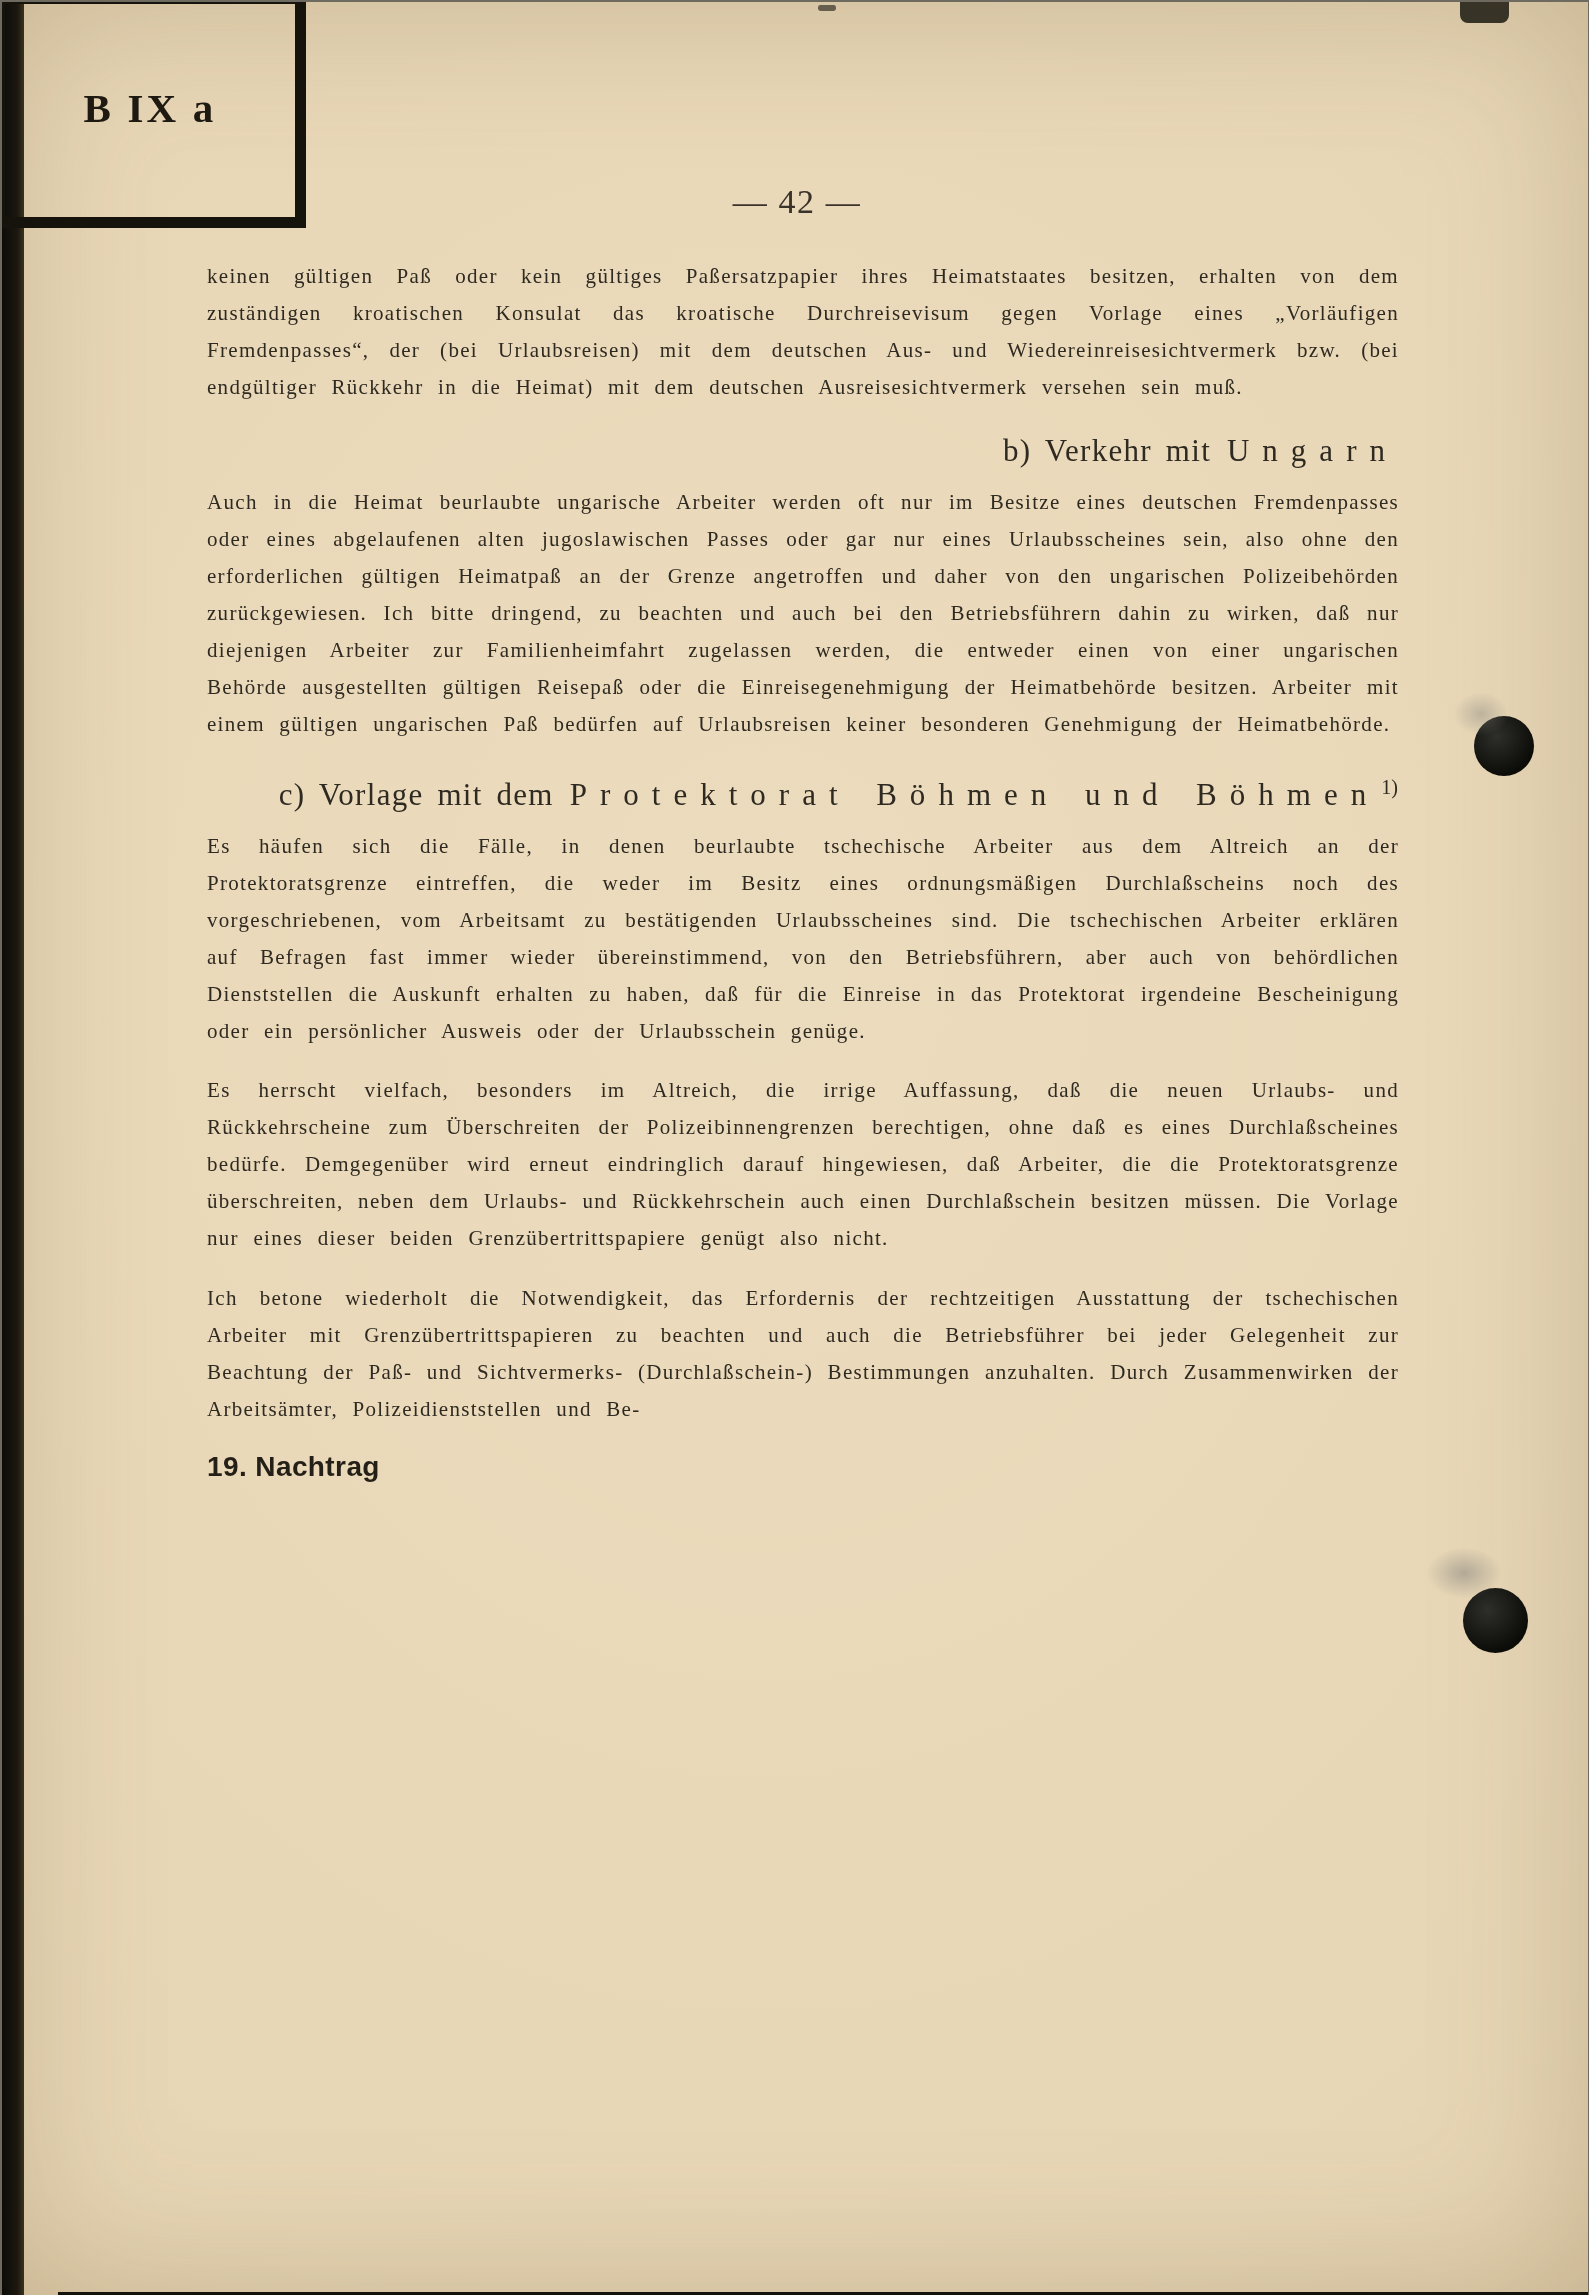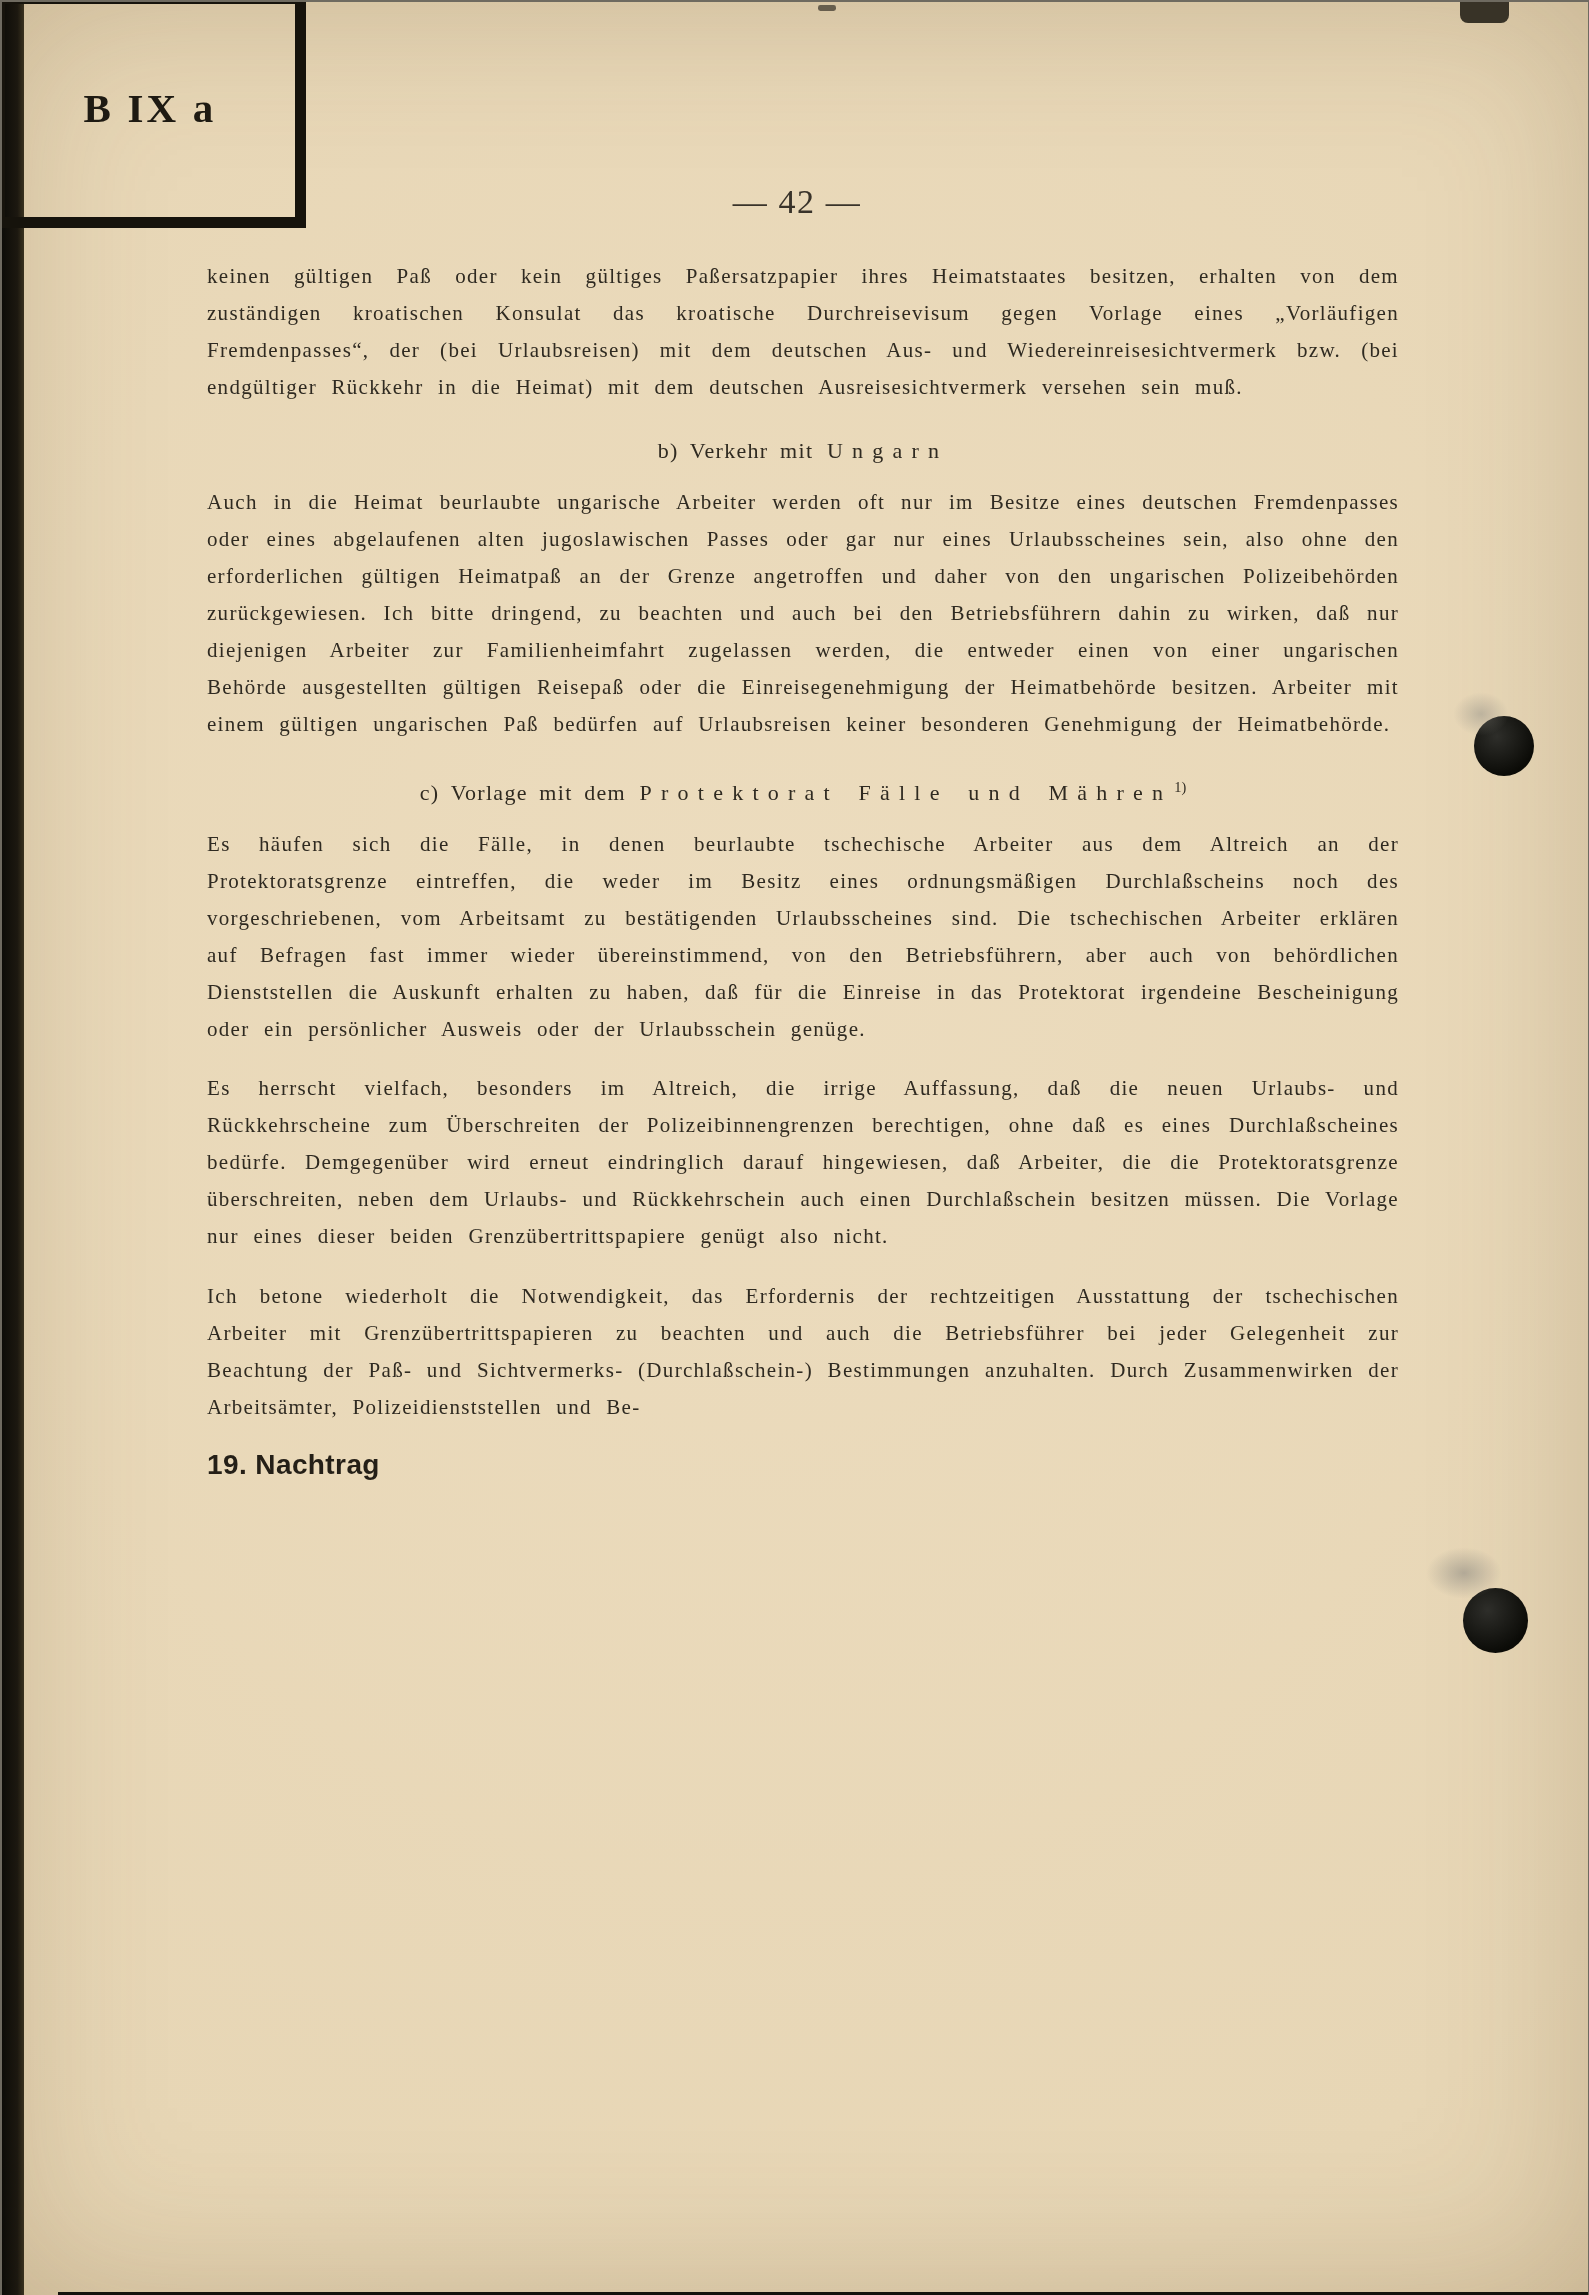--- a/index.html
+++ b/index.html
@@ -56,24 +56,24 @@
     position:absolute; left:203px; top:254px; width:1196px;
   }
   .para {
     font-size:21px; line-height:37px;
     text-align:justify; text-justify:inter-word;
     letter-spacing:1.3px; word-spacing:8px;
     margin-bottom:20.7px;
     hyphens:auto; -webkit-hyphens:auto;
   }
   .heading {
-    font-size:22px; line-height:37px;
+    font-size:31px; line-height:37px;
     letter-spacing:1.3px; word-spacing:4.8px;
     margin:24px 0 12.7px 0;
-    text-align:center;
+    text-align:right;
   }
   .sperr { letter-spacing:0.42em; }
   .fn-marker {
     font-size:0.65em; vertical-align:super; letter-spacing:0;
   }
 
   .footnote {
     margin-top:38px; font-size:25px; letter-spacing:1px; color:#332e25;
   }
   .supplement {
@@ -116,21 +116,21 @@
   <div class="page-number">— 42 —</div>
 
   <main class="body-block">
 
     <p class="para">keinen gültigen Paß oder kein gültiges Paßersatzpapier ihres Heimatstaates besitzen, erhalten von dem zuständigen kroatischen Konsulat das kroatische Durchreisevisum gegen Vorlage eines „Vorläufigen Fremdenpasses“, der (bei Urlaubsreisen) mit dem deutschen Aus- und Wiedereinreisesichtvermerk bzw. (bei endgültiger Rückkehr in die Heimat) mit dem deutschen Ausreisesichtvermerk versehen sein muß.</p>
 
     <p class="heading"><span>b) Verkehr mit </span><span class="sperr">Ungarn</span></p>
 
     <p class="para">Auch in die Heimat beurlaubte ungarische Arbeiter werden oft nur im Besitze eines deutschen Fremdenpasses oder eines abgelaufenen alten jugoslawischen Passes oder gar nur eines Urlaubsscheines sein, also ohne den erforderlichen gültigen Heimatpaß an der Grenze angetroffen und daher von den ungarischen Polizeibehörden zurückgewiesen. Ich bitte dringend, zu beachten und auch bei den Betriebsführern dahin zu wirken, daß nur diejenigen Arbeiter zur Familienheimfahrt zugelassen werden, die entweder einen von einer ungarischen Behörde ausgestellten gültigen Reisepaß oder die Einreisegenehmigung der Heimatbehörde besitzen. Arbeiter mit einem gültigen ungarischen Paß bedürfen auf Urlaubsreisen keiner besonderen Genehmigung der Heimatbehörde.</p>
 
-    <p class="heading"><span>c) Vorlage mit dem </span><span class="sperr">Protektorat Fälle und Mähren</span><span class="fn-marker">1)</span></p>
+    <p class="heading"><span>c) Vorlage mit dem </span><span class="sperr">Protektorat Böhmen und Böhmen</span><span class="fn-marker">1)</span></p>
 
     <p class="para">Es häufen sich die Fälle, in denen beurlaubte tschechische Arbeiter aus dem Altreich an der Protektoratsgrenze eintreffen, die weder im Besitz eines ordnungsmäßigen Durchlaßscheins noch des vorgeschriebenen, vom Arbeitsamt zu bestätigenden Urlaubsscheines sind. Die tschechischen Arbeiter erklären auf Befragen fast immer wieder übereinstimmend, von den Betriebsführern, aber auch von behördlichen Dienststellen die Auskunft erhalten zu haben, daß für die Einreise in das Protektorat irgendeine Bescheinigung oder ein persönlicher Ausweis oder der Urlaubsschein genüge.</p>
 
     <p class="para">Es herrscht vielfach, besonders im Altreich, die irrige Auffassung, daß die neuen Urlaubs- und Rückkehrscheine zum Überschreiten der Polizeibinnengrenzen berechtigen, ohne daß es eines Durchlaßscheines bedürfe. Demgegenüber wird erneut eindringlich darauf hingewiesen, daß Arbeiter, die die Protektoratsgrenze überschreiten, neben dem Urlaubs- und Rückkehrschein auch einen Durchlaßschein besitzen müssen. Die Vorlage nur eines dieser beiden Grenzübertrittspapiere genügt also nicht.</p>
 
     <p class="para">Ich betone wiederholt die Notwendigkeit, das Erfordernis der rechtzeitigen Ausstattung der tschechischen Arbeiter mit Grenzübertrittspapieren zu beachten und auch die Betriebsführer bei jeder Gelegenheit zur Beachtung der Paß- und Sichtvermerks- (Durchlaßschein-) Bestimmungen anzuhalten. Durch Zusammenwirken der Arbeitsämter, Polizeidienststellen und Be-</p>
 
 
     <p class="supplement">19. Nachtrag</p>
 

